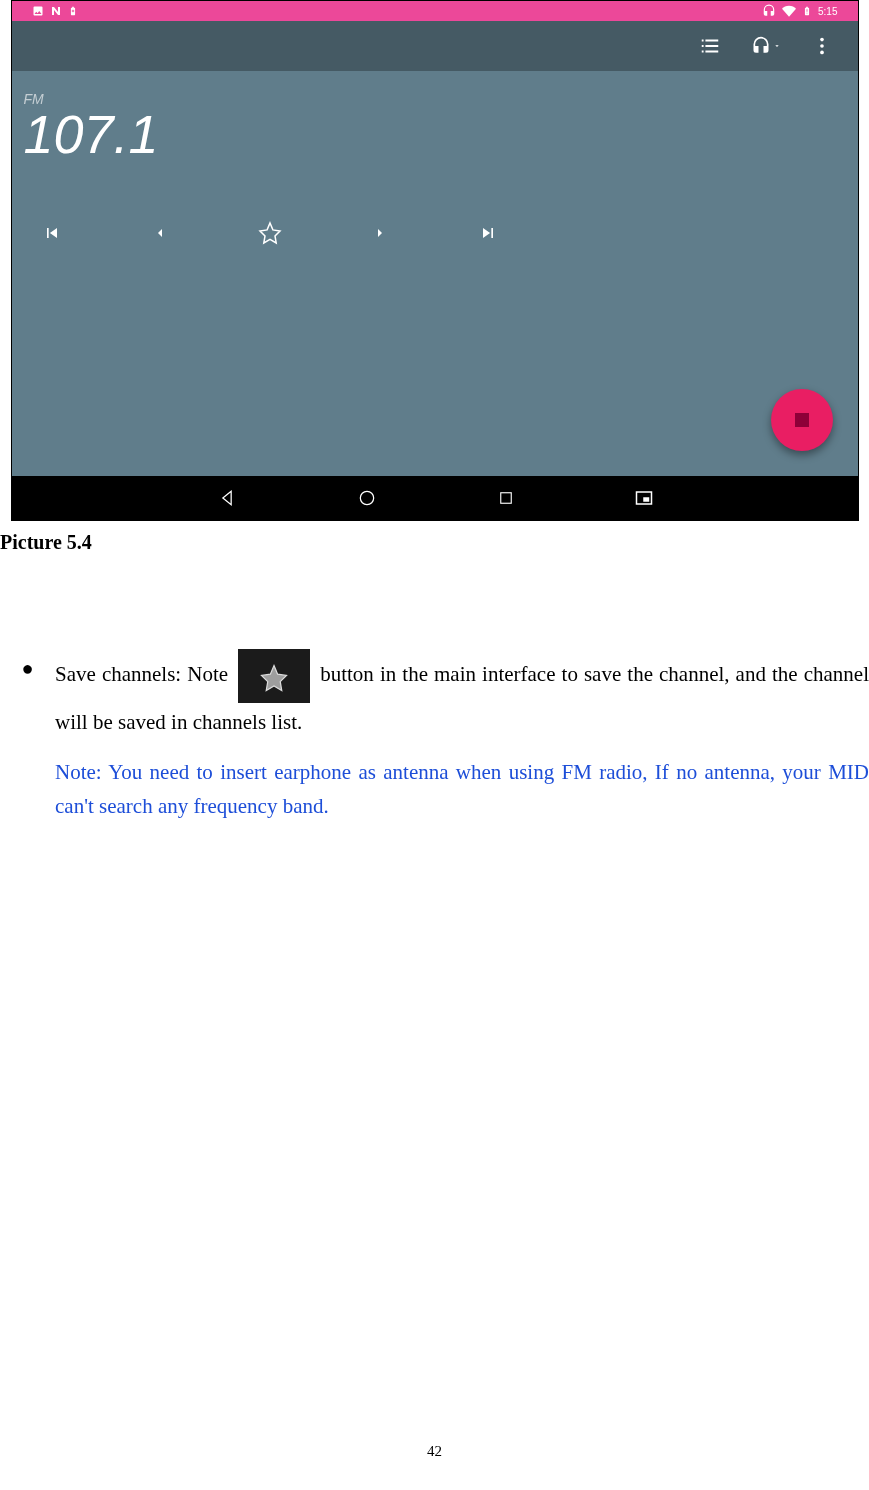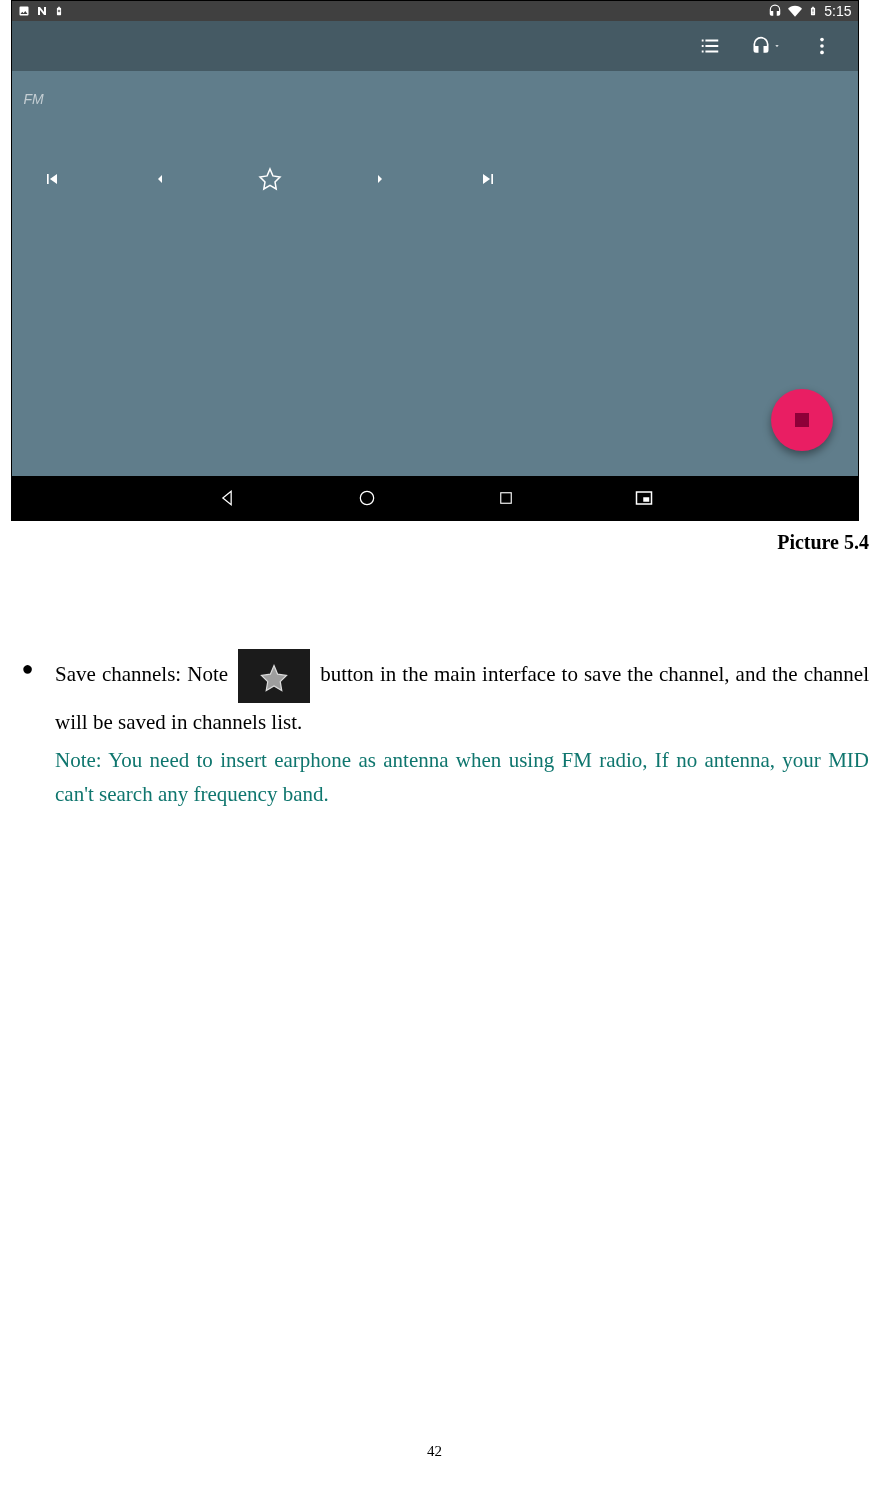--- a/index.html
+++ b/index.html
@@ -1,21 +1,21 @@
 <!DOCTYPE html>
 <html><head>
 <meta charset="utf-8">
 <style>
   * { box-sizing: border-box; margin: 0; padding: 0; }
   html, body { width: 869px; height: 1490px; background: #fff; font-family: "Times New Roman", Times, serif; color: #000; }
   .page { width: 869px; height: 1490px; position: relative; }
 
   
   .tablet { width: 848px; margin: 0 auto; position: relative; border: 1px solid #000; }
-  .status-bar { height: 20px; background: #404040; color: #fff; display: flex; align-items: center; padding: 0 6px; font-family: Arial, Helvetica, sans-serif; font-size: 14px; }
+  .status-bar { height: 20px; background: #ec4899; color: #fff; display: flex; align-items: center; padding: 0 20px; font-family: Arial, Helvetica, sans-serif; font-size: 10px; }
   .status-left { display: flex; gap: 6px; align-items: center; }
   .status-right { margin-left: auto; display: flex; gap: 6px; align-items: center; }
   .status-icon { display:inline-flex; align-items:center; justify-content:center; }
 
   .fm-area { background: #607d8b; position: relative; padding: 0; height: 455px; color: #fff; font-family: Arial, Helvetica, sans-serif; }
   .toolbar { height: 50px; background: #455a64; display: flex; align-items: center; justify-content: flex-end; gap: 30px; padding-right: 25px; color: #fff; }
   .toolbar .icon { display:inline-flex; align-items:center; justify-content:center; }
 
   .freq-block { padding: 20px 12px 10px 12px; font-style: italic; }
   .fm-label { font-size: 14px; color: #c4ced3; }
@@ -24,28 +24,28 @@
   .controls { display: flex; align-items: center; gap: 90px; padding: 50px 30px 0 30px; color: #fff; }
   .controls .ctl { display:inline-flex; align-items:center; justify-content:center; }
 
   .fab { position: absolute; right: 25px; bottom: 25px; width: 62px; height: 62px; border-radius: 50%; background: #e91e63; display:flex; align-items:center; justify-content:center; box-shadow: 0 4px 8px rgba(0,0,0,.4); }
   .fab .square { width: 14px; height: 14px; background: #8e0038; }
 
   .nav-bar { height: 44px; background: #000; display: flex; align-items: center; justify-content: center; gap: 120px; color: #fff; }
   .nav-bar .nav-item { display:inline-flex; align-items:center; justify-content:center; }
 
   
-  .caption { text-align: right; font-weight: bold; font-size: 20px; margin-top: 10px; font-family: "Times New Roman", Times, serif; padding-left: 31px; }
+  .caption { text-align: left; font-weight: bold; font-size: 20px; margin-top: 10px; font-family: "Times New Roman", Times, serif; }
   .body-list { margin: 95px 0 0 0; }
   .bullet-row { display: flex; }
   .bullet-dot { width: 55px; text-align: center; font-size: 20px; line-height: 38px; }
   .bullet-content { flex: 1; font-size: 21px; line-height: 38px; text-align: justify; }
   .inline-star-btn { display:inline-block; vertical-align: middle; width: 72px; height: 54px; background: #1b1b1b; text-align:center; line-height:54px; margin: 0 4px; }
   .inline-star-btn svg { vertical-align: middle; }
-  .note { color: #0f766e; font-size: 21px; line-height: 34px; padding-left: 55px; text-align: justify; margin-top: 2px; }
+  .note { color: #1d4ed8; font-size: 21px; line-height: 34px; padding-left: 55px; text-align: justify; margin-top: 14px; }
   .page-no { position: absolute; bottom: 30px; left: 0; width: 100%; text-align: center; font-size: 15px; }
 </style>
 </head>
 <body>
 
 <div class="page">
 
   <div class="tablet">
 
     <div class="status-bar">
@@ -106,20 +106,21 @@
           <svg width="22" height="22" viewBox="0 0 24 24" fill="#fff">
               <circle cx="12" cy="5" r="2"></circle>
               <circle cx="12" cy="12" r="2"></circle>
               <circle cx="12" cy="19" r="2"></circle>
             </svg>
         </span>
       </div>
 
       <div class="freq-block">
         <div class="fm-label">FM</div>
+        <div class="freq">107.1</div>
       </div>
 
       <div class="controls">
         <span class="ctl">
           <svg width="20" height="20" viewBox="0 0 24 24" fill="#fff">
               <path d="M6 6h2v12H6V6zm3.5 6L18 6v12l-8.5-6z"></path>
             </svg>
         </span>
         <span class="ctl">
           <svg width="16" height="16" viewBox="0 0 24 24" fill="#fff">

